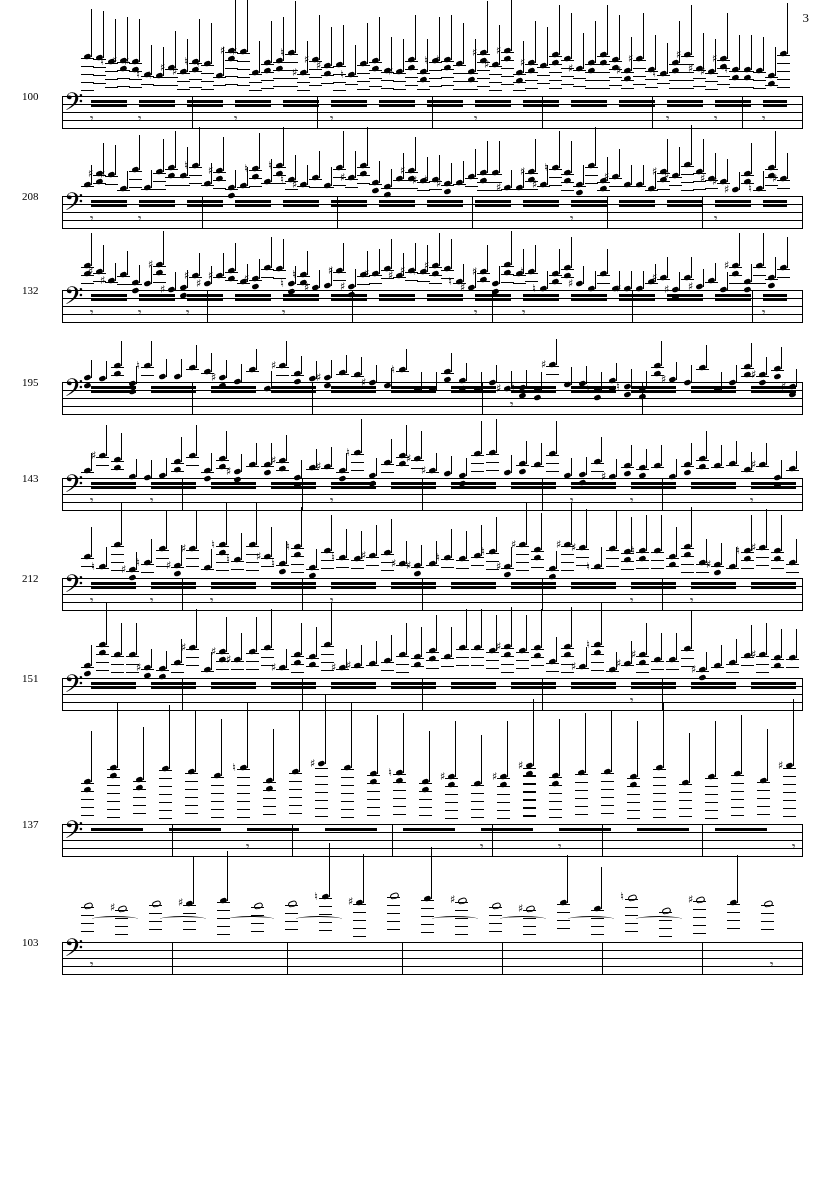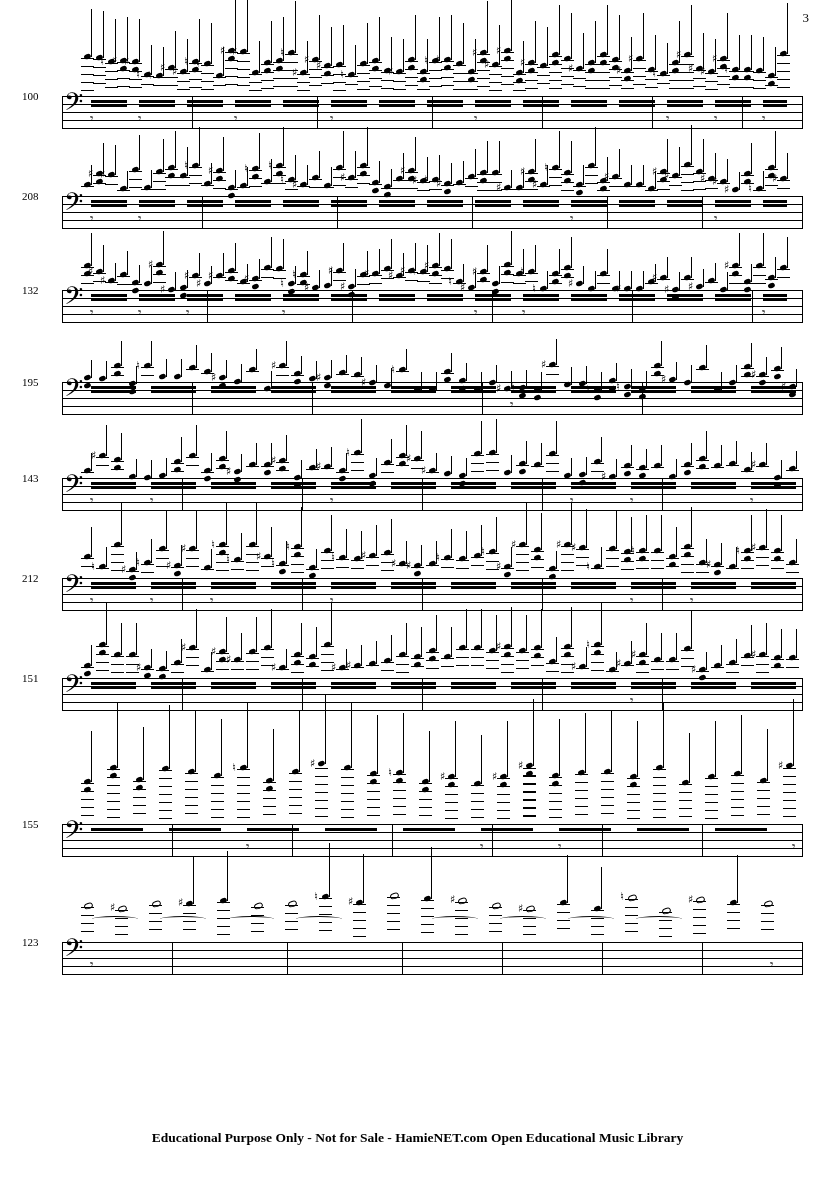--- a/index.html
+++ b/index.html
@@ -2386,21 +2386,21 @@
         <div class="ledger" style="left: 756px; top: 656px; width: 13px;"></div>
         <div class="ledger" style="left: 756px; top: 664px; width: 13px;"></div>
         <div class="ledger" style="left: 756px; top: 672px; width: 13px;"></div>
         <div class="ledger" style="left: 771px; top: 659px; width: 13px;"></div>
         <div class="ledger" style="left: 771px; top: 667px; width: 13px;"></div>
         <div class="ledger" style="left: 771px; top: 667px; width: 13px;"></div>
         <div class="ledger" style="left: 786px; top: 659px; width: 13px;"></div>
         <div class="ledger" style="left: 786px; top: 667px; width: 13px;"></div>
       </div>
       <div class="system" style="top: 0px;">
-        <div class="measure-number" style="top: 818px;">155</div>
+        <div class="measure-number" style="top: 818px;">137</div>
         <div class="staff" style="top: 824px;">
           <div class="ln"></div>
           <div class="ln"></div>
           <div class="ln"></div>
           <div class="ln"></div>
           <div class="ln"></div>
         </div>
         <div class="clef-bass" style="left: 64px; top: 818px;">𝄢</div>
         <div class="barline" style="left: 62px; top: 824px; height: 33px;"></div>
         <div class="barline" style="left: 172px; top: 824px; height: 33px;"></div>
@@ -2722,21 +2722,21 @@
         <div class="ledger" style="left: 757px; top: 814px; width: 13px;"></div>
         <div class="ledger" style="left: 783px; top: 768px; width: 13px;"></div>
         <div class="ledger" style="left: 783px; top: 776px; width: 13px;"></div>
         <div class="ledger" style="left: 783px; top: 784px; width: 13px;"></div>
         <div class="ledger" style="left: 783px; top: 792px; width: 13px;"></div>
         <div class="ledger" style="left: 783px; top: 800px; width: 13px;"></div>
         <div class="ledger" style="left: 783px; top: 808px; width: 13px;"></div>
         <div class="ledger" style="left: 783px; top: 816px; width: 13px;"></div>
       </div>
       <div class="system" style="top: 0px;">
-        <div class="measure-number" style="top: 936px;">123</div>
+        <div class="measure-number" style="top: 936px;">103</div>
         <div class="staff" style="top: 942px;">
           <div class="ln"></div>
           <div class="ln"></div>
           <div class="ln"></div>
           <div class="ln"></div>
           <div class="ln"></div>
         </div>
         <div class="clef-bass" style="left: 64px; top: 936px;">𝄢</div>
         <div class="barline" style="left: 62px; top: 942px; height: 33px;"></div>
         <div class="barline" style="left: 172px; top: 942px; height: 33px;"></div>
@@ -2883,15 +2883,14 @@
         <div class="ledger" style="left: 727px; top: 912.2px; width: 13px;"></div>
         <div class="ledger" style="left: 727px; top: 920.2px; width: 13px;"></div>
         <div class="ledger" style="left: 727px; top: 928.2px; width: 13px;"></div>
         <div class="ledger" style="left: 761px; top: 905.4px; width: 13px;"></div>
         <div class="ledger" style="left: 761px; top: 913.4px; width: 13px;"></div>
         <div class="ledger" style="left: 761px; top: 921.4px; width: 13px;"></div>
         <div class="ledger" style="left: 761px; top: 929.4px; width: 13px;"></div>
       </div>
     </div>
 
-  <div class="footer">Educational Purpose Only - Not for Sale - HamieNET.com Open Educational Music Library</div>
 
 </div>
 
 </body></html>

